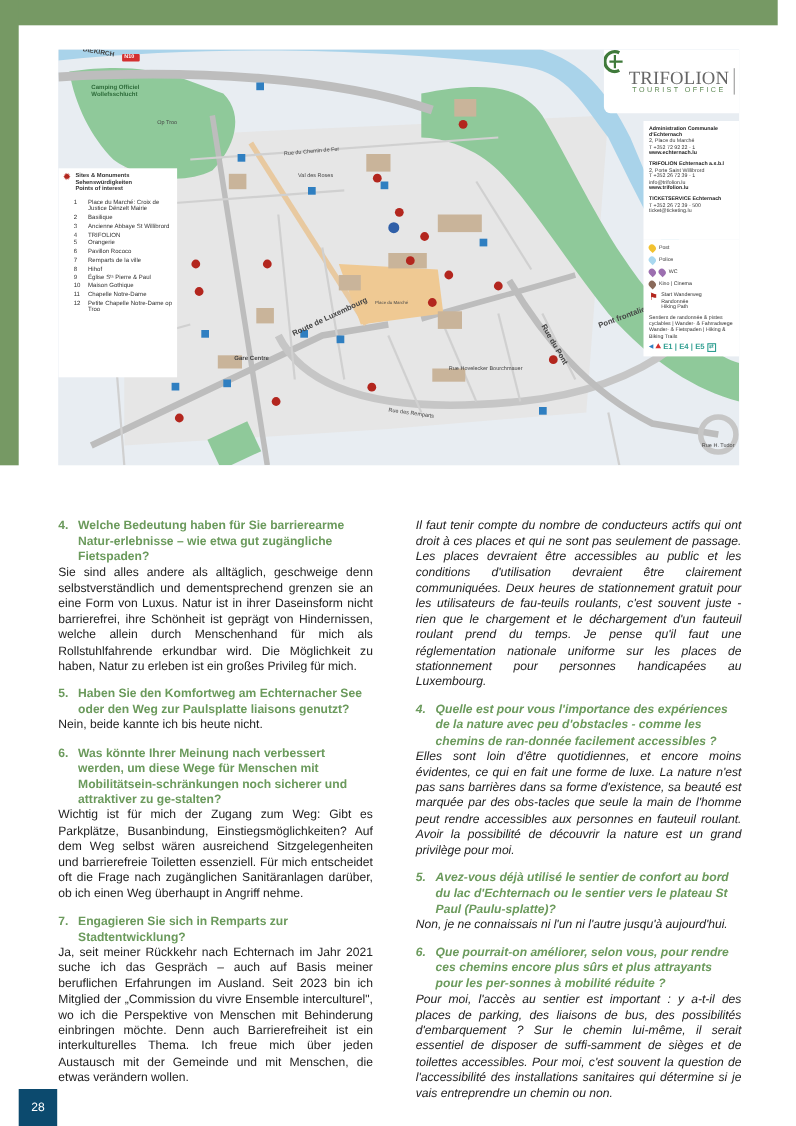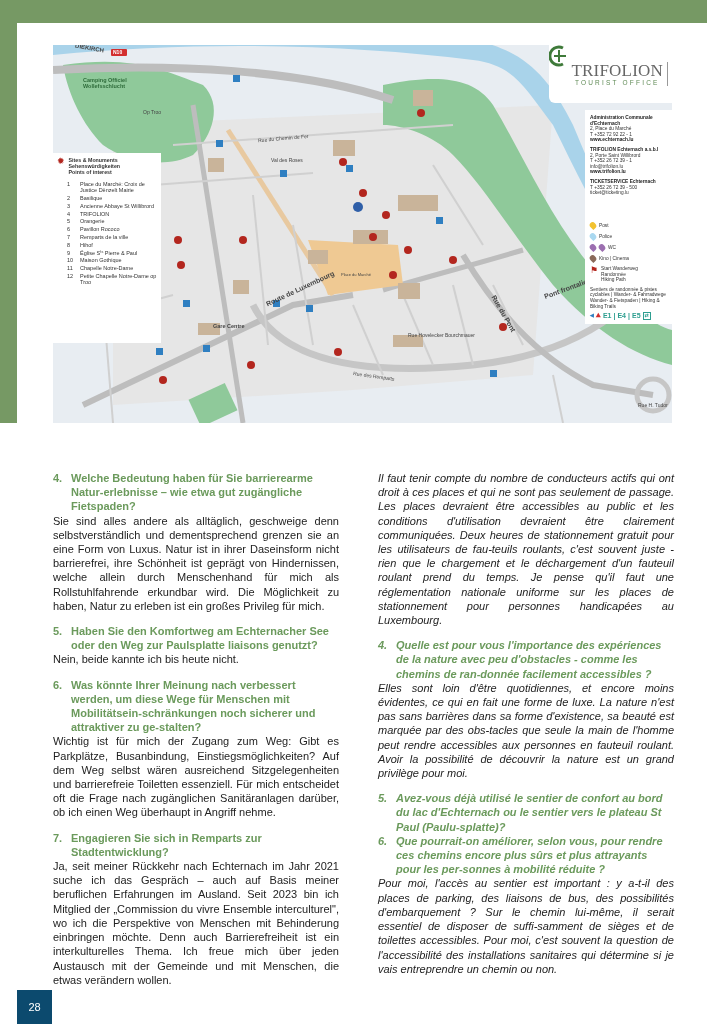--- a/index.html
+++ b/index.html
@@ -321,20 +321,21 @@
   <div class="q">
       <span class="qn">4.</span>
       <span>Quelle est pour vous l'importance des expériences de la nature avec peu d'obstacles - comme les chemins de ran-donnée facilement accessibles ?</span>
     </div>
   <p class="a">Elles sont loin d'être quotidiennes, et encore moins évidentes, ce qui en fait une forme de luxe. La nature n'est pas sans barrières dans sa forme d'existence, sa beauté est marquée par des obs-tacles que seule la main de l'homme peut rendre accessibles aux personnes en fauteuil roulant. Avoir la possibilité de découvrir la nature est un grand privilège pour moi.</p>
 
   <div class="q">
       <span class="qn">5.</span>
       <span>Avez-vous déjà utilisé le sentier de confort au bord du lac d'Echternach ou le sentier vers le plateau St Paul (Paulu-splatte)?</span>
     </div>
+  <p class="a">Non, je ne connaissais ni l'un ni l'autre jusqu'à aujourd'hui.</p>
 
   <div class="q">
       <span class="qn">6.</span>
       <span>Que pourrait-on améliorer, selon vous, pour rendre ces chemins encore plus sûrs et plus attrayants pour les per-sonnes à mobilité réduite ?</span>
     </div>
   <p class="a">Pour moi, l'accès au sentier est important : y a-t-il des places de parking, des liaisons de bus, des possibilités d'embarquement ? Sur le chemin lui-même, il serait essentiel de disposer de suffi-samment de sièges et de toilettes accessibles. Pour moi, c'est souvent la question de l'accessibilité des installations sanitaires qui détermine si je vais entreprendre un chemin ou non.</p>
 </div>
 
 <div class="page-num">28</div>
 

